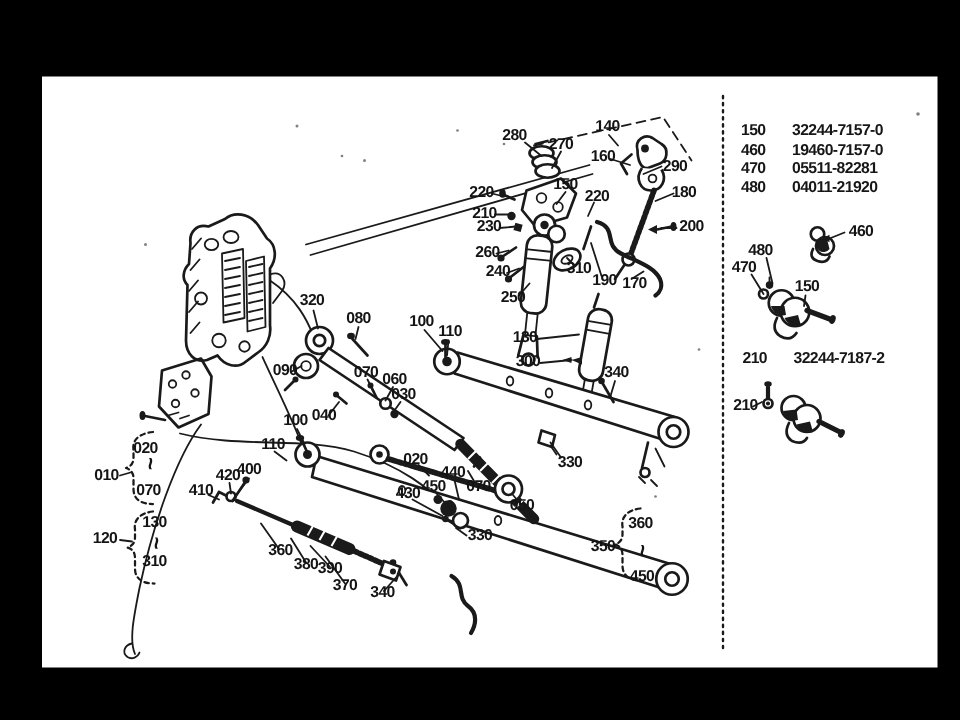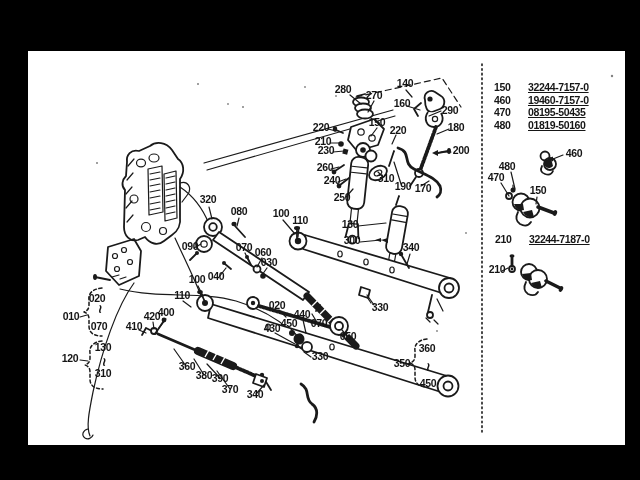--- a/index.html
+++ b/index.html
@@ -12,21 +12,21 @@
   .white{fill:#fff;stroke:#1a1a1a;stroke-width:1.8;stroke-linejoin:round;}
   .fill{fill:#1a1a1a;stroke:none;}
   text.lbl{font-family:"Liberation Sans",sans-serif;font-size:10.5px;font-weight:700;
            fill:#141414;letter-spacing:-0.4px;text-anchor:middle;}
   text.tld{font-family:"Liberation Sans",sans-serif;font-size:15px;font-weight:700;
            fill:#141414;text-anchor:middle;}
   .parts-table{position:absolute;z-index:3;color:#161616;font-size:10.5px;font-weight:700;
                letter-spacing:-0.4px;line-height:12.6px;white-space:nowrap;}
   .pt-row{display:flex;}
   .pt-ref{width:26px;}
-  .pt-num{margin-left:8px;text-decoration:underline;}
+  .pt-num{margin-left:8px;}
 </style>
 </head>
 <body>
 
 <div class="paper"></div>
 
 <svg class="diagram" viewBox="0 0 640 480">
 
   <g>
     <path class="ink w2" fill="#fff" d="M139,151 C131,149 126,155 127,162 L126,176 C122,180 121,186 125,190 L124,227 C124,236 130,242 138,240 L145,237 C150,244 158,246 164,241 L172,235 C178,231 181,224 180,217 L180,179 C185,172 184,163 178,159 L172,150 C166,142 156,141 150,146 Z"></path>
@@ -344,26 +344,26 @@
   <div class="pt-row">
     <span class="pt-ref">150</span>
     <span class="pt-num">32244-7157-0</span>
   </div>
   <div class="pt-row">
     <span class="pt-ref">460</span>
     <span class="pt-num">19460-7157-0</span>
   </div>
   <div class="pt-row">
     <span class="pt-ref">470</span>
-    <span class="pt-num">08195-50435</span>
+    <span class="pt-num">05511-82281</span>
   </div>
   <div class="pt-row">
     <span class="pt-ref">480</span>
-    <span class="pt-num">01819-50160</span>
+    <span class="pt-num">04011-21920</span>
   </div>
 </div>
 
 <div class="parts-table" style="left:495px;top:233px;">
   <div class="pt-row">
     <span class="pt-ref">210</span>
-    <span class="pt-num">32244-7187-0</span>
+    <span class="pt-num">32244-7187-2</span>
   </div>
 </div>
 
 </body></html>

